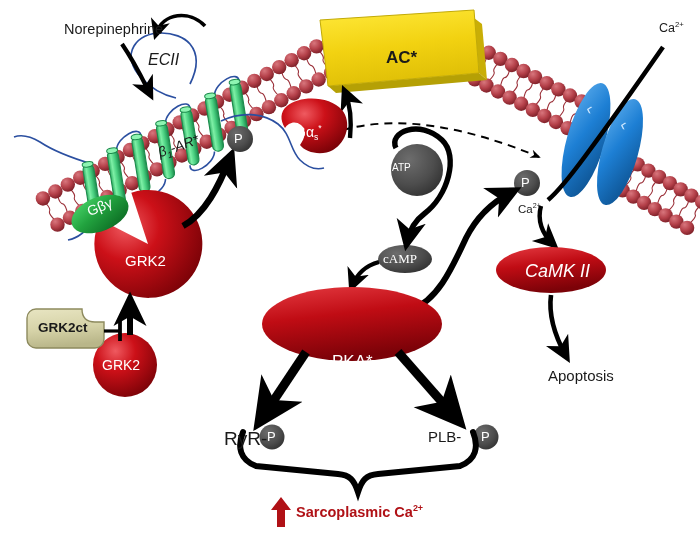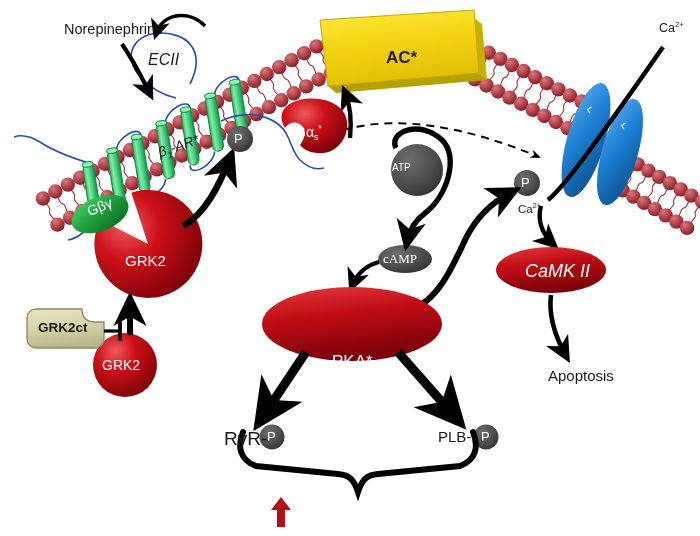--- a/index.html
+++ b/index.html
@@ -493,21 +493,22 @@
 <div class="lbl lbl-white" style="left:525px;top:262px;font-size:18px;font-style:italic;">CaMK II</div>
 
 <div class="lbl lbl-black" style="left:548px;top:368px;font-size:15px;">Apoptosis</div>
 
 <div class="lbl lbl-white" style="left:234px;top:132px;font-size:13px;">P</div>
 <div class="lbl lbl-white" style="left:521px;top:176px;font-size:13px;">P</div>
 
 <div class="lbl lbl-black" style="left:224px;top:429px;font-size:19px;">RyR-</div>
 <div class="lbl lbl-white" style="left:267px;top:430px;font-size:13px;">P</div>
 
-<div class="lbl lbl-black" style="left:438px;top:429px;font-size:15px;">PLB-</div>
+<div class="lbl lbl-black" style="left:428px;top:429px;font-size:15px;">PLB-</div>
 <div class="lbl lbl-white" style="left:481px;top:430px;font-size:13px;">P</div>
 
 <div class="lbl lbl-black" style="left:659px;top:21px;font-size:12.5px;"><span>Ca</span><span class="sup">2+</span></div>
 
 <div class="lbl lbl-black" style="left:518px;top:203px;font-size:11.5px;"><span>Ca</span><span class="sup">2+</span></div>
 
+<div class="lbl lbl-red" style="left:296px;top:504px;font-size:14.5px;"><span>Sarcoplasmic Ca</span><span class="sup">2+</span></div>
 
 </div>
 
 </body></html>

